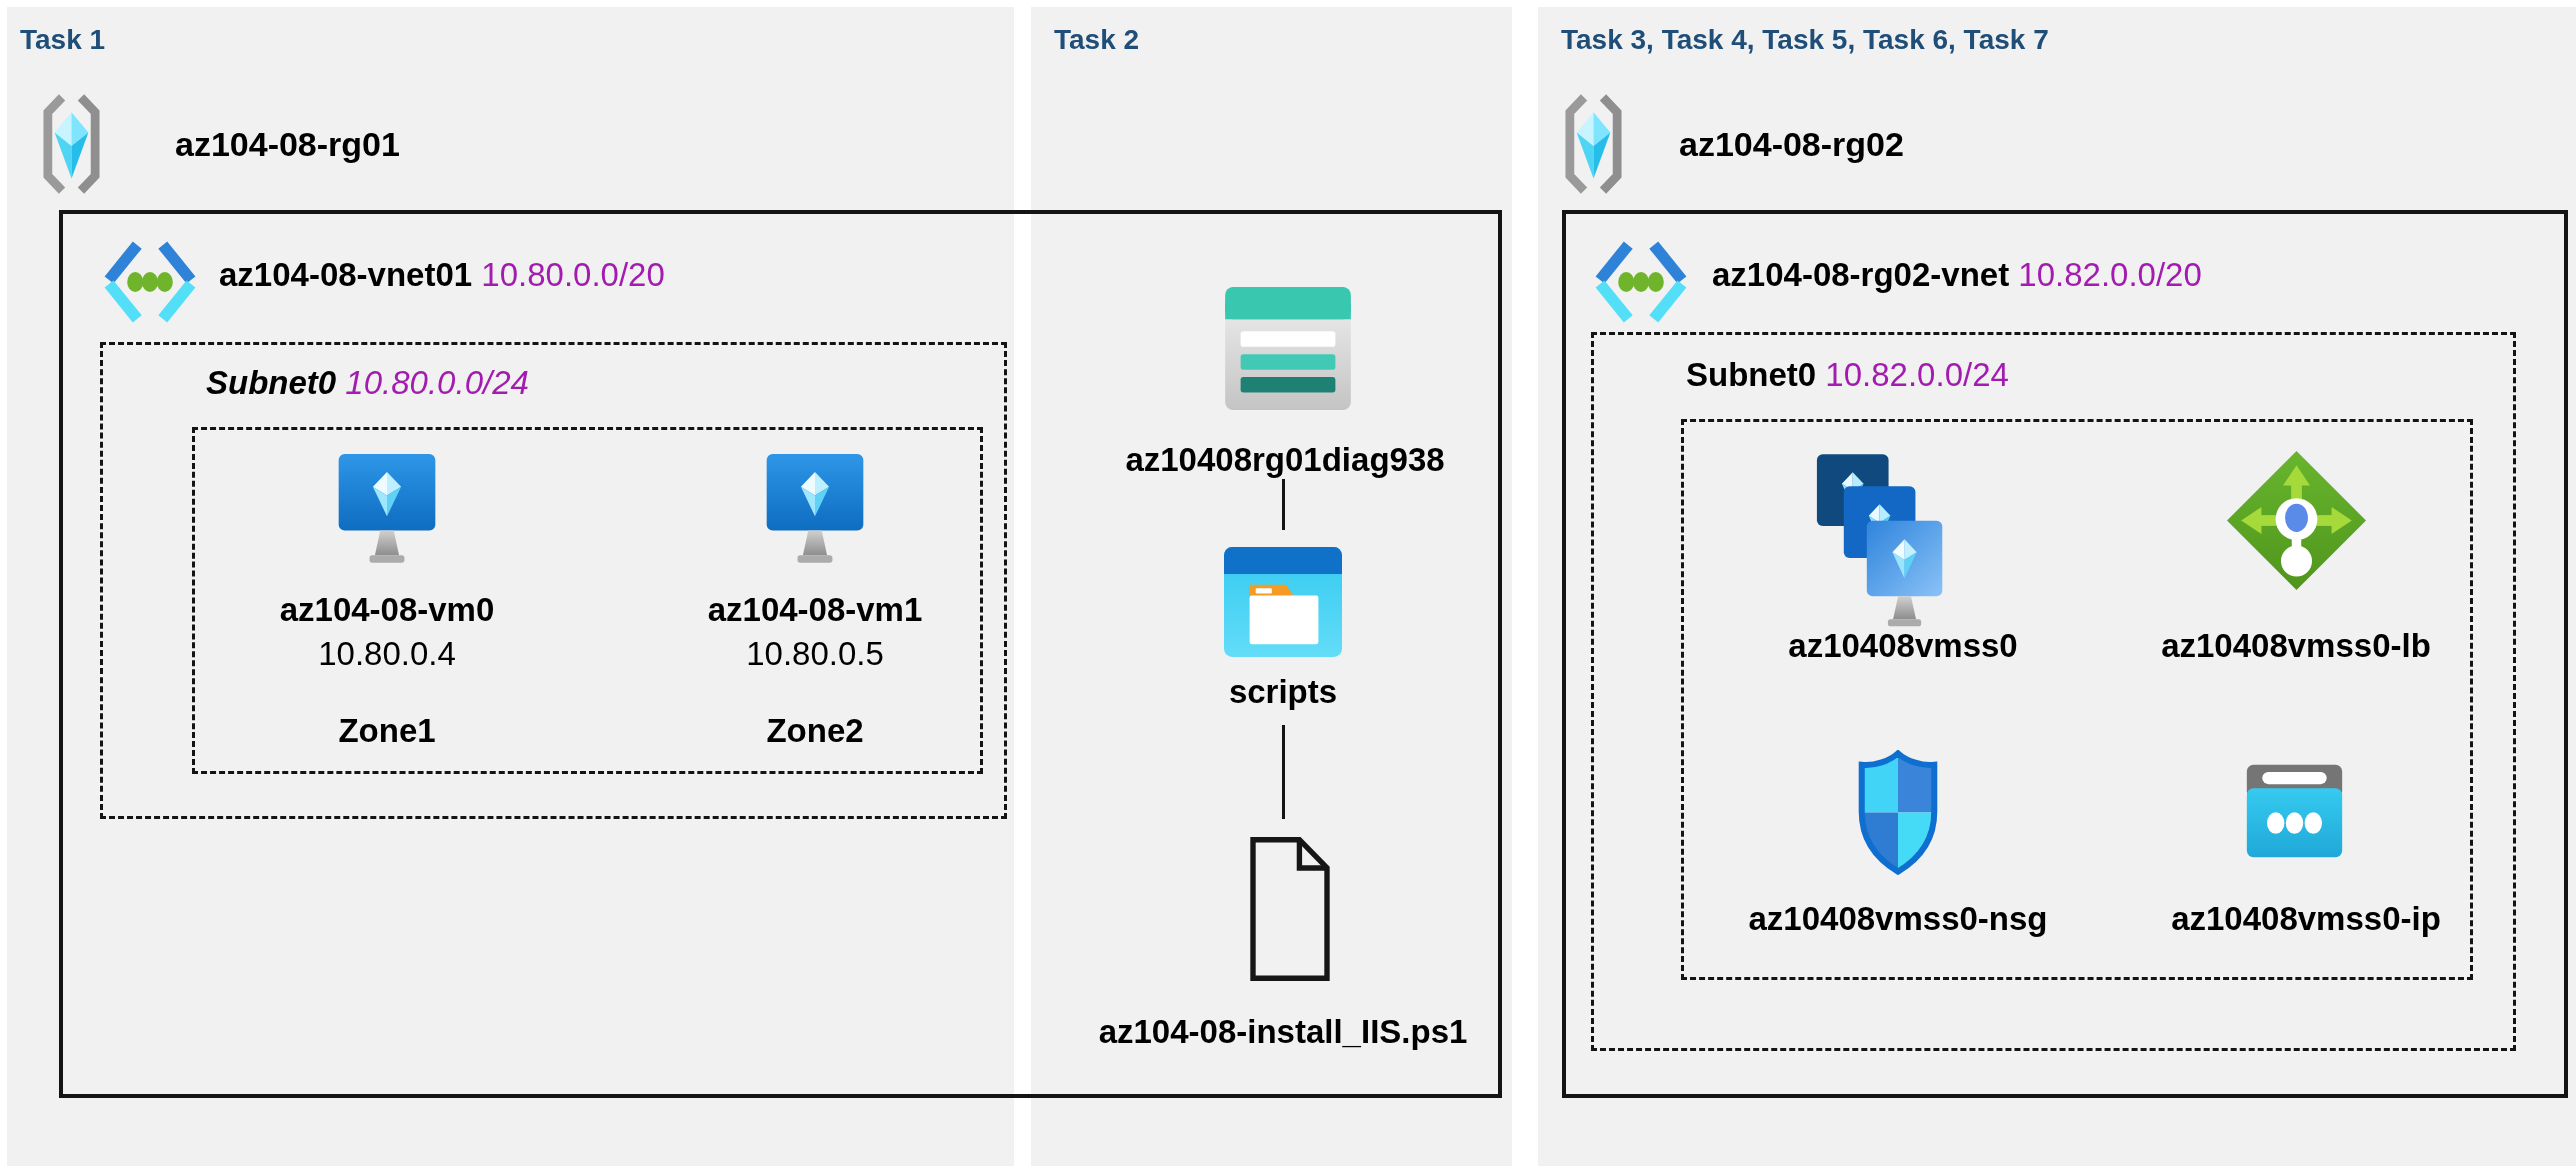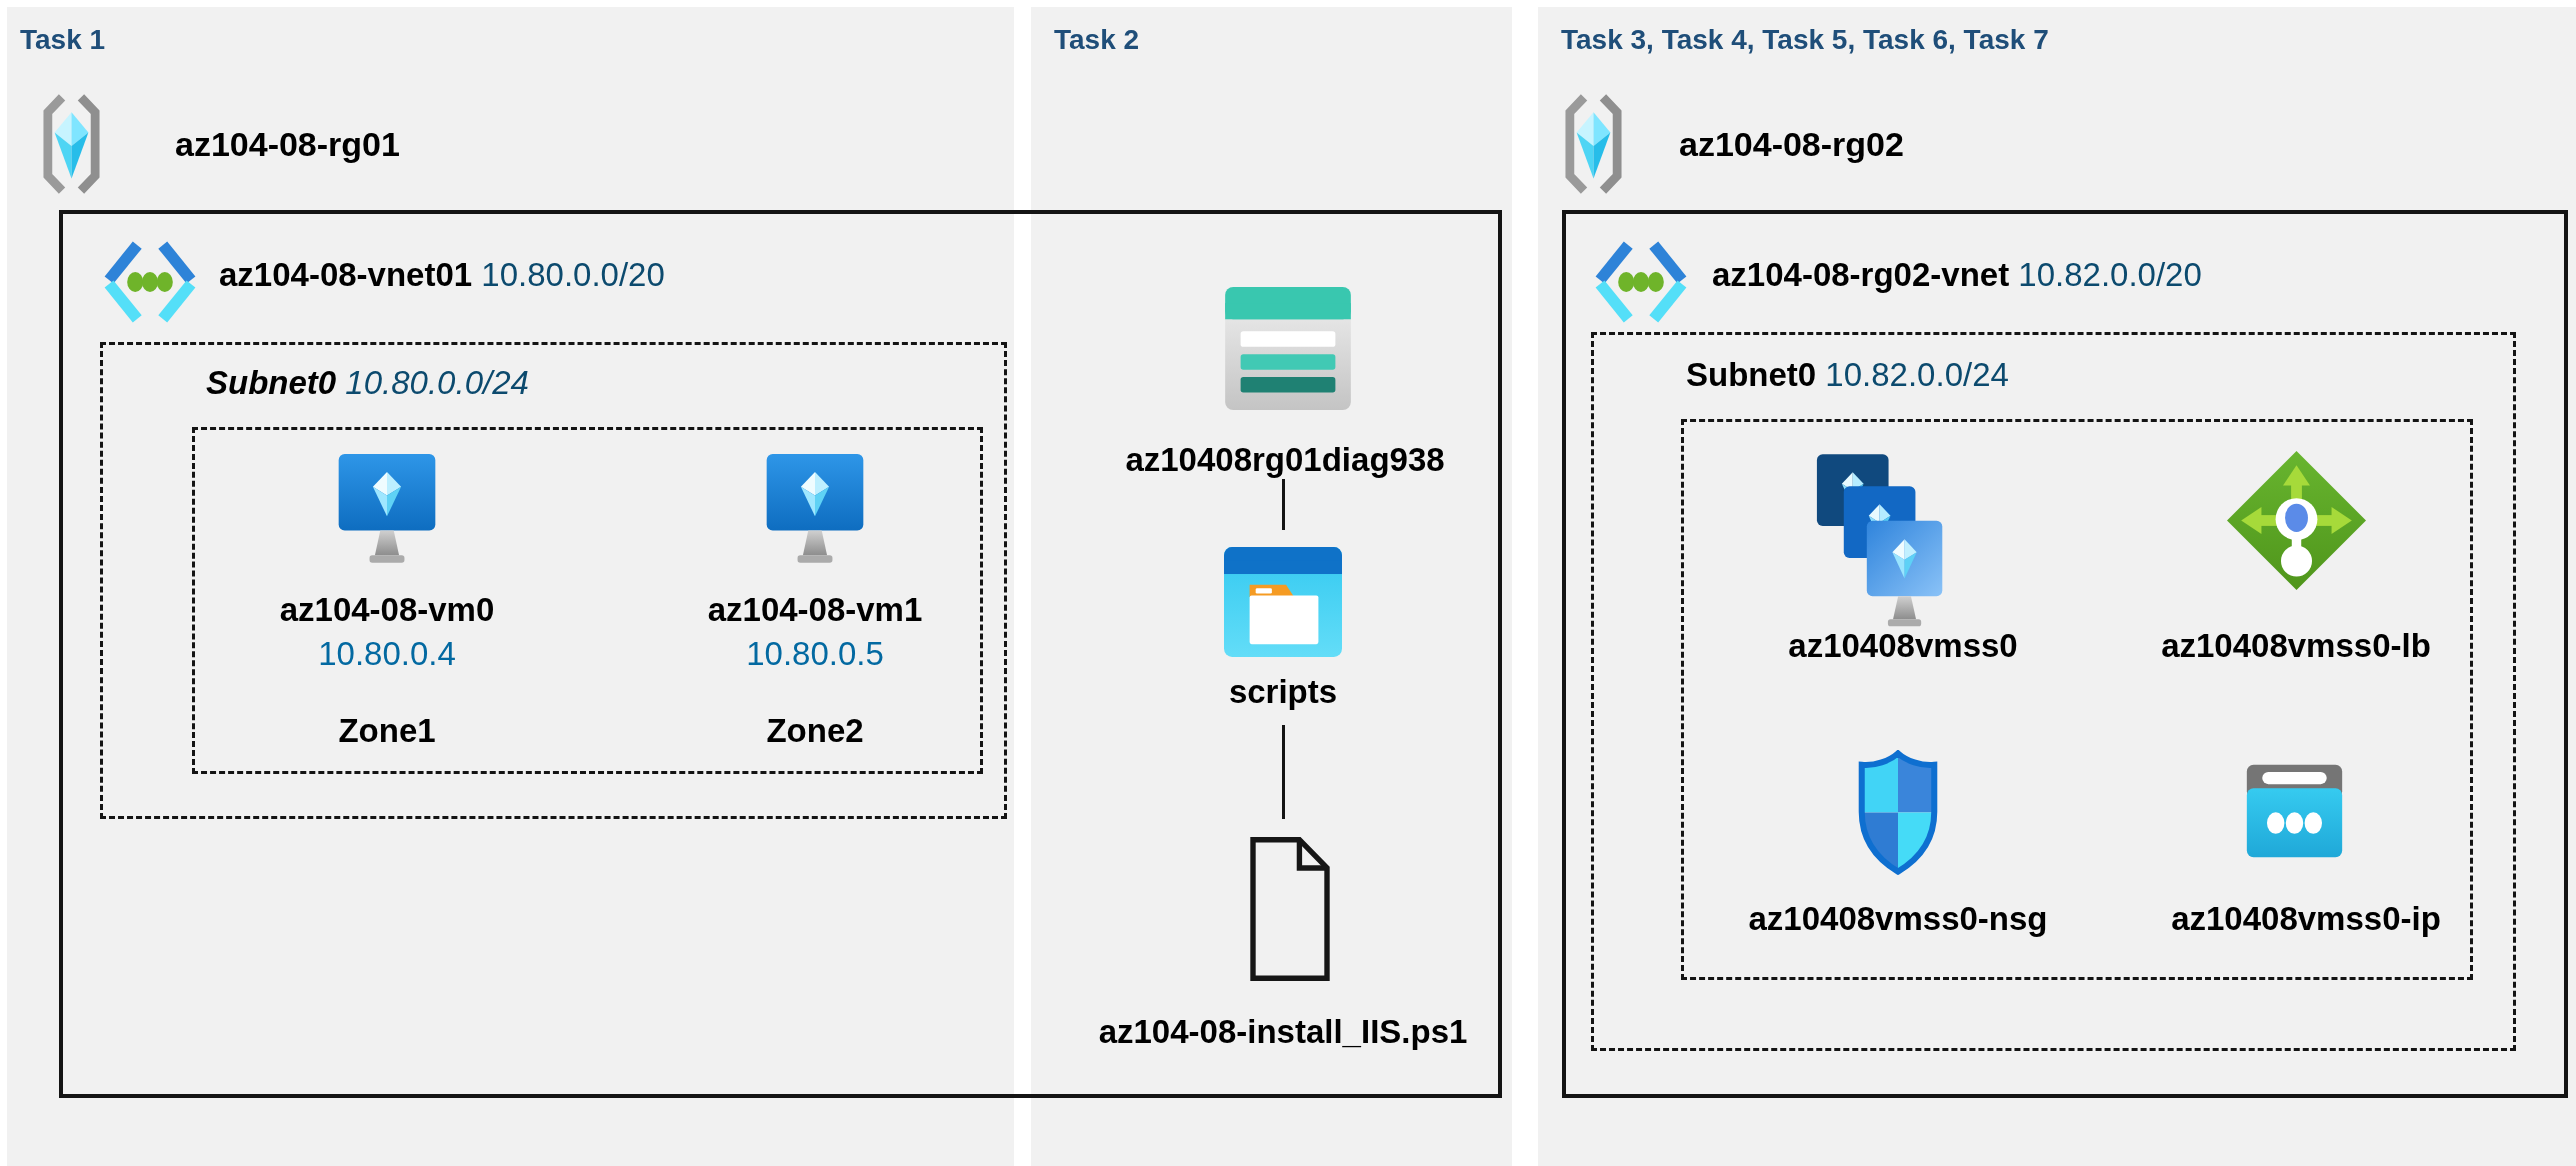--- a/index.html
+++ b/index.html
@@ -2,22 +2,22 @@
 <html style="font-size:10.8px"><head>
 <meta charset="utf-8">
 <style>
   html,body{margin:0;padding:0;background:#ffffff;}
   #canvas{position:relative;width:2576px;height:1166px;background:#ffffff;overflow:hidden;
           font-family:"Liberation Sans",sans-serif;}
   .panel{position:absolute;top:6.7px;height:1160px;background:#F1F1F1;}
   .hdr{position:absolute;font-size:28px;font-weight:700;color:#1F4E79;white-space:nowrap;}
   .lbl{position:absolute;font-size:33px;font-weight:700;color:#000;white-space:nowrap;}
   .rg-lbl{font-size:34px;text-align:right;}
-  .val{font-weight:400;color:#0c4a6e;}
-  .txt{position:absolute;font-size:33px;font-weight:400;color:#0369a1;white-space:nowrap;}
+  .val{font-weight:400;color:#a21caf;}
+  .txt{position:absolute;font-size:33px;font-weight:400;color:#000000;white-space:nowrap;}
   .center{transform:translateX(-50%);}
   .solid-box{position:absolute;border:4px solid #141414;}
   .dash-box{position:absolute;border:3.4px dashed #141414;}
   .conn{position:absolute;width:3.4px;background:#141414;}
   .icon{position:absolute;}
   .icon svg{display:block;width:100%;height:100%;}
 </style>
 </head>
 <body>
 

